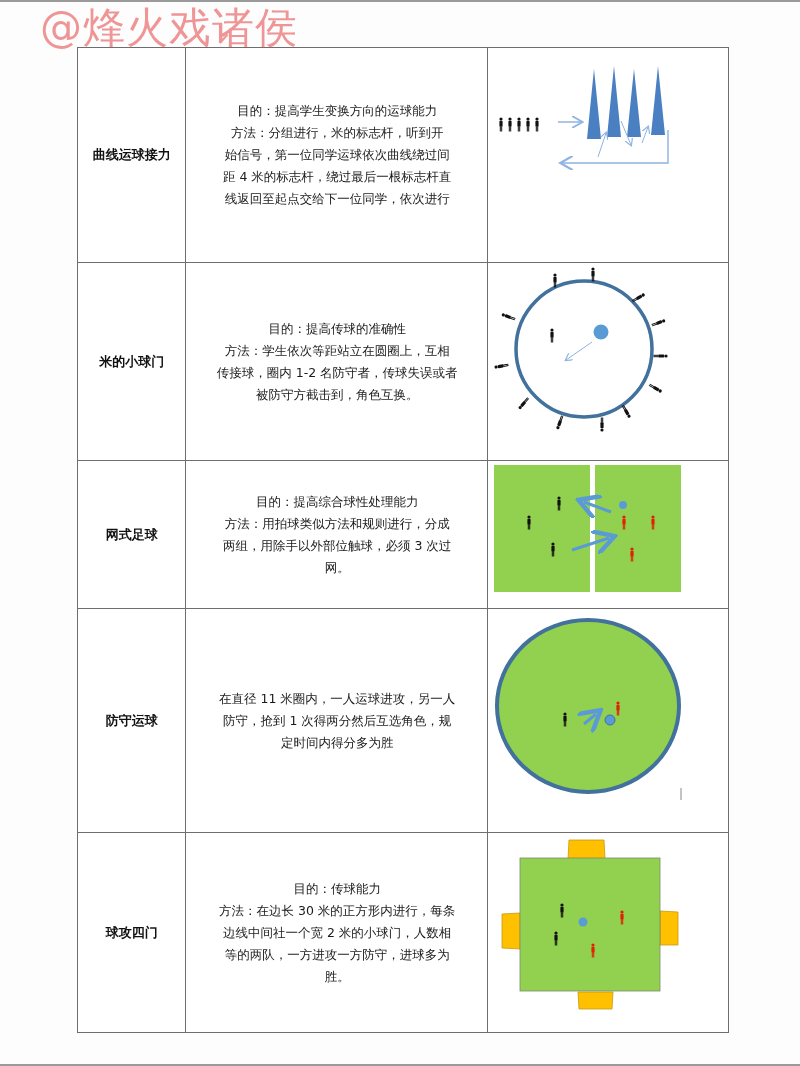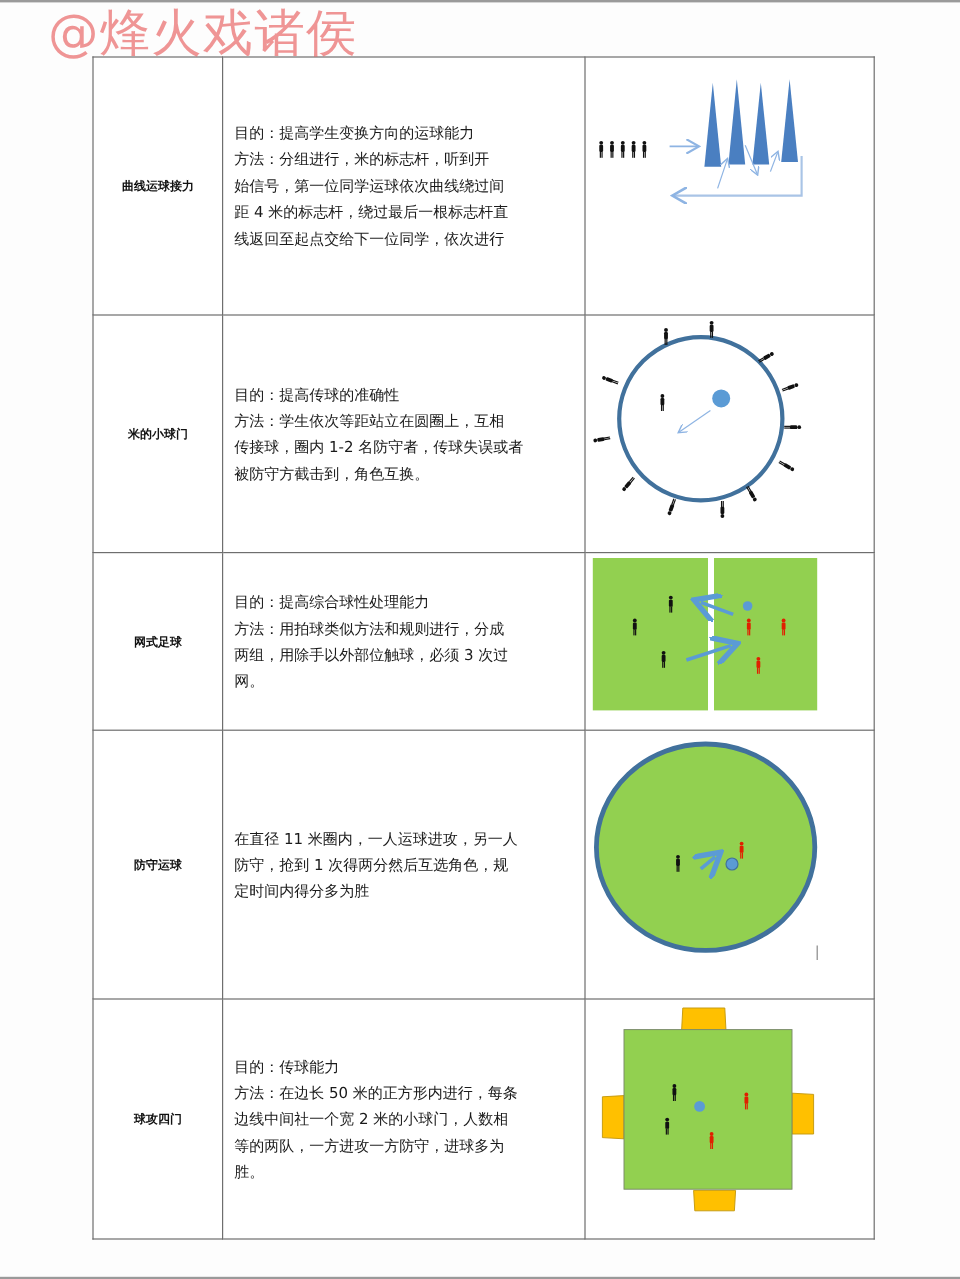--- a/index.html
+++ b/index.html
@@ -13,22 +13,22 @@
     position:absolute; left:8px; top:2px; font-size:42px; color:rgba(230,80,80,0.6);
     font-family: "DejaVu Sans", sans-serif; letter-spacing:1px; z-index:5; line-height:52px;
     font-weight:normal;
     margin-left:32px;
   }
   table.drills {
     position:absolute; left:77px; top:47px; border-collapse:collapse; background:#ffffff;
     width:652px;
   }
   table.drills td { border:1.5px solid #6e6e6e; padding:0; vertical-align:middle; }
-  td.name { width:119px; text-align:center; font-size:10px; font-weight:bold; color:#111; }
-  td.desc { width:289px; font-size:12.5px; color:#1a1a1a; line-height:22px; padding:0 8px 0 9px !important; }
+  td.name { width:119px; text-align:center; font-size:13px; font-weight:bold; color:#111; }
+  td.desc { width:289px; font-size:12.5px; color:#1a1a1a; line-height:22px; padding:0 8px 0 9px !important;text-align:center; }
   td.fig { width:240px; position:relative; }
   .desc-line { display:block; white-space:nowrap; }
   svg { display:block; }
 </style>
 </head>
 <body>
 
 <div class="topline"></div>
 <div class="watermark">@烽火戏诸侯</div>
 
@@ -165,21 +165,21 @@
             </g>
         <line x1="193" y1="178" x2="193" y2="190" stroke="#888" stroke-width="1"></line>
       </svg>
     </td>
   </tr>
 
   <tr style="height:200px">
     <td class="name">球攻四门</td>
     <td class="desc">
       <span class="desc-line">目的：传球能力</span>
-      <span class="desc-line">方法：在边长 50 米的正方形内进行，每条</span>
+      <span class="desc-line">方法：在边长 30 米的正方形内进行，每条</span>
       <span class="desc-line">边线中间社一个宽 2 米的小球门，人数相</span>
       <span class="desc-line">等的两队，一方进攻一方防守，进球多为</span>
       <span class="desc-line">胜。</span>
     </td>
     <td class="fig">
       <svg width="240" height="198" viewBox="0 0 240 198">
         <g fill="#ffc000" stroke="#c49a10" stroke-width="0.8">
           <path d="M81,6 L116,6 L117,25 L80,25 Z"></path>
           <path d="M90,158 L125,158 L124,175 L91,175 Z"></path>
           <path d="M14,80 L32,79 L32,115 L14,114 Z"></path>

